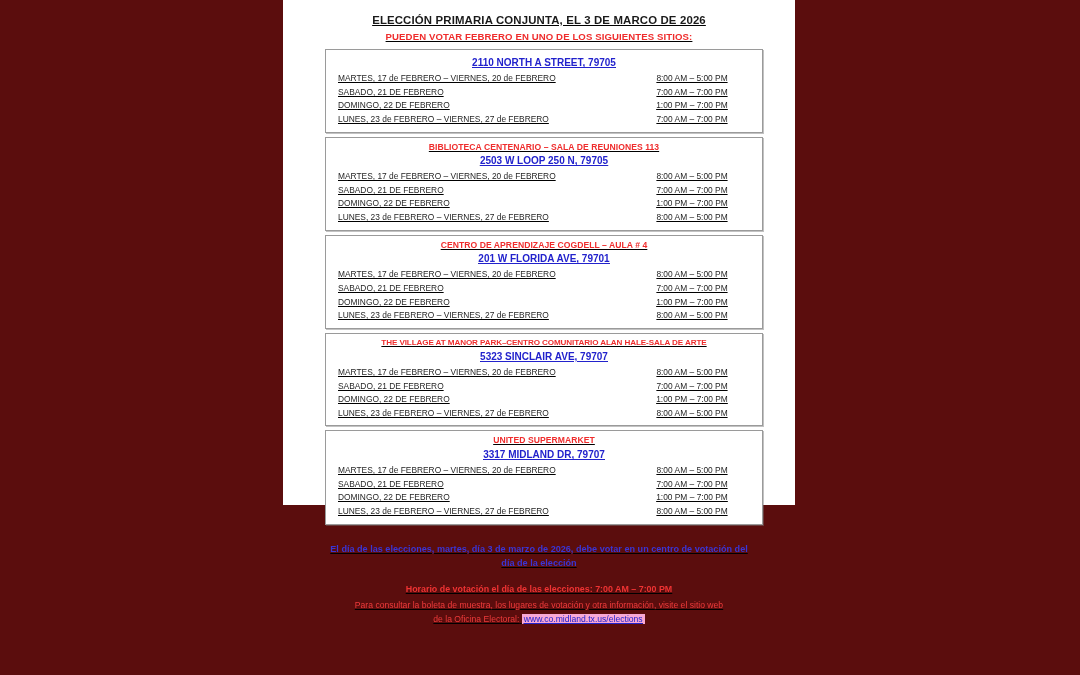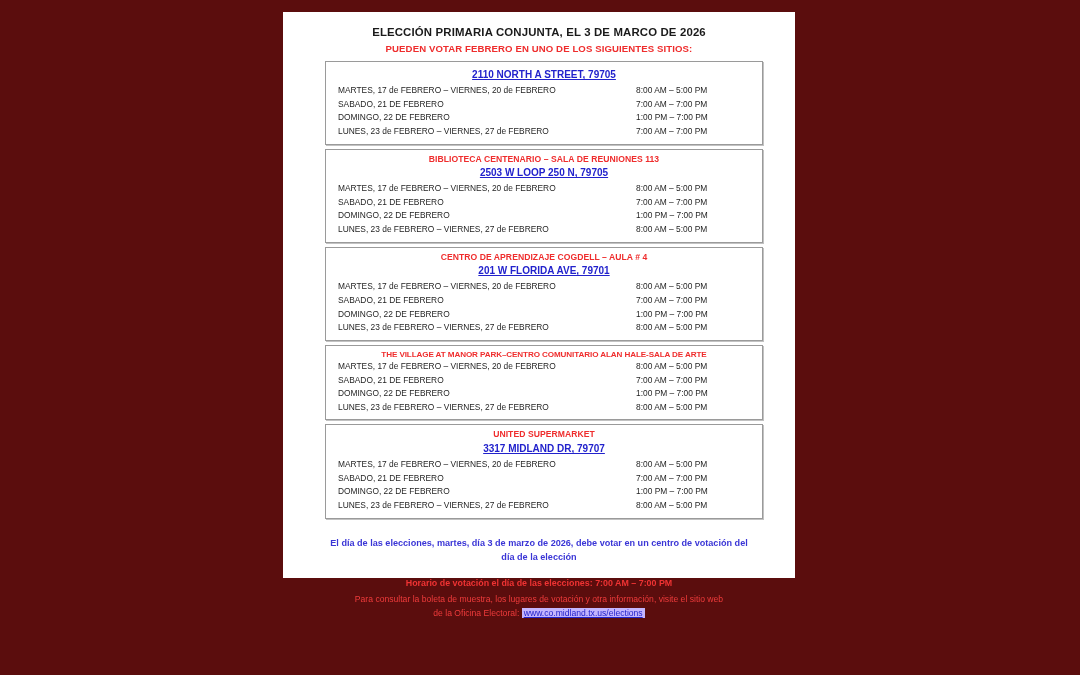--- a/index.html
+++ b/index.html
@@ -16,24 +16,25 @@
   #stage {
     position: relative;
     width: 1080px;
     height: 675px;
     background: #5b0d0d;
   }
   
   #sheet {
     position: absolute;
     left: 283px;
-    top: 12px;
+    top: 0;
     width: 512px;
-    height: 566px;
+    height: 505px;
     background: #ffffff;
+    text-decoration: underline;
   }
   #doc {
     position: relative;
     width: 100%;
     height: 100%;
     padding: 0;
   }
 
   
   .title {
@@ -99,21 +100,21 @@
   }
   .hours tr td {
     font-size: 8.4px;
     color: #1f1f1f;
     line-height: 1.62;
     padding: 0;
     vertical-align: top;
     white-space: nowrap;
   }
   .hours td.day   { text-align: left;  padding-left: 4px; }
-  .hours td.time  { text-align: left; padding-right: 6px; width: 118px; }
+  .hours td.time  { text-align: center; padding-right: 6px; width: 118px; }
 
   
   .footer {
     padding: 13px 30px 0 30px;
     text-align: center;
   }
   .foot-blue {
     font-size: 9.1px;
     font-weight: bold;
     color: #3a35d6;
@@ -136,21 +137,21 @@
   }
   .foot-url-line {
     font-size: 8.6px;
     color: #ef3b3b;
     line-height: 1.62;
     white-space: nowrap;
   }
   .url-link {
     color: #2222cc;
     text-decoration: underline;
-    background: #c4b5fd;
+    background: #f9a8d4;
     padding: 0 2px;
     cursor: pointer;
     font-weight: normal;
   }
 </style>
 </head>
 <body>
 
 <div id="stage">
   <div id="sheet">
@@ -227,20 +228,21 @@
                 </tr>
                 <tr>
                   <td class="day">LUNES, 23 de FEBRERO – VIERNES, 27 de FEBRERO</td>
                   <td class="time">8:00 AM – 5:00 PM</td>
                 </tr>
               </tbody>
             </table>
           </div>
           <div class="loc-box wide">
             <div class="loc-name">THE VILLAGE AT MANOR PARK–CENTRO COMUNITARIO ALAN HALE-SALA  DE ARTE</div>
+            <div class="loc-addr">5323 SINCLAIR AVE, 79707</div>
             <table class="hours">
               <tbody>
                 <tr>
                   <td class="day">MARTES, 17 de FEBRERO – VIERNES, 20 de FEBRERO</td>
                   <td class="time">8:00 AM – 5:00 PM</td>
                 </tr>
                 <tr>
                   <td class="day">SABADO, 21 DE FEBRERO</td>
                   <td class="time">7:00 AM – 7:00 PM</td>
                 </tr>

